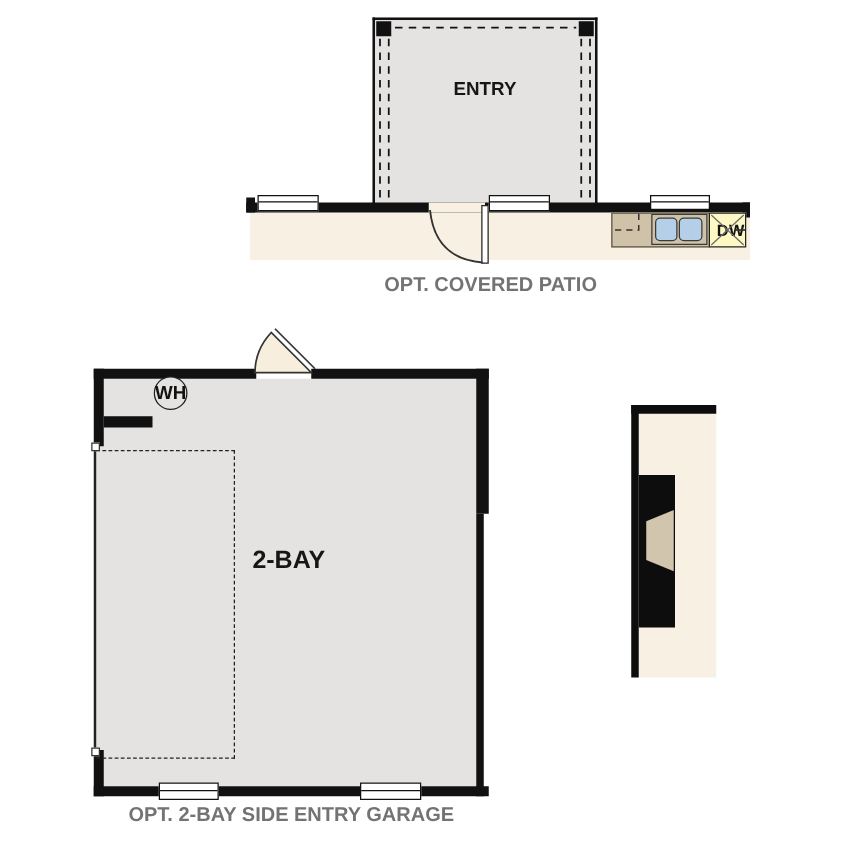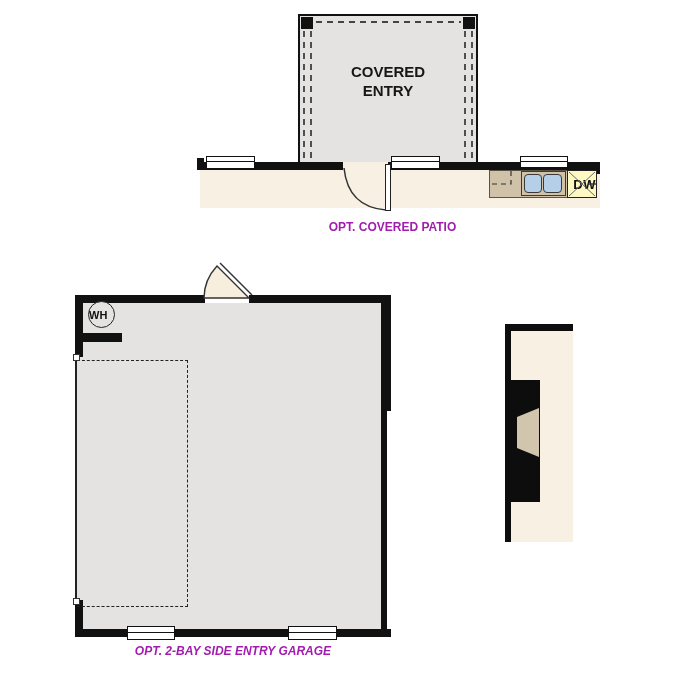--- a/index.html
+++ b/index.html
@@ -21,43 +21,42 @@
   .window{background:#fff;border:1px solid #111;z-index:3;}
   .window::after{content:"";position:absolute;left:0;right:0;top:40%;border-top:1px solid #111;}
   
   .door-leaf{background:#fff;border:1px solid #222;z-index:3;}
   .counter{background:#cfc2a9;border:1px solid #5a5244;box-sizing:border-box;z-index:3;}
   .sink{background:#cfc2a9;border:1.5px solid #3a3a3a;box-sizing:border-box;z-index:4;}
   .basin{background:#b5cfe9;border:1.5px solid #3a3a3a;border-radius:4px;box-sizing:border-box;z-index:5;}
   .dw{background:#fef9c3;border:1.5px solid #222;box-sizing:border-box;z-index:3;
     display:flex;align-items:center;justify-content:flex-end;font-size:13px;font-weight:bold;letter-spacing:0.5px;}
   .wh{border:1.5px solid #222;border-radius:50%;background:#e4e3e1;box-sizing:border-box;z-index:4;
-    display:flex;align-items:center;justify-content:flex-start;font-size:11px;font-weight:600;}
+    display:flex;align-items:center;justify-content:flex-end;font-size:15px;font-weight:600;margin-left:35px;}
   .marker{background:#fff;border:1px solid #333;z-index:4;}
   .dashed-bay{border-top:1.5px dashed #222;border-right:1.5px dashed #222;border-bottom:1.5px dashed #222;z-index:3;}
   
   .fp-wall{background:#f8f1e3;z-index:1;}
   .fp-black{background:#0d0d0d;z-index:2;}
   
   .room-label{z-index:6;text-align:center;font-weight:bold;color:#161616;}
-  .section-label{z-index:6;text-align:center;font-weight:bold;font-size:12px;color:#a21caf;white-space:nowrap;}
+  .section-label{z-index:6;text-align:center;font-weight:bold;font-size:16px;color:#737373;white-space:nowrap;}
   .lines-overlay{left:0;top:0;z-index:4;pointer-events:none;}
   .line1{display:block;}
 </style>
 </head>
 <body>
 
 <div class="canvas">
 
   <div class="abs patio"></div>
   <div class="abs post" style="left:301px;top:17px;"></div>
   <div class="abs post" style="left:463px;top:17px;"></div>
 
   <div class="abs room-label" style="left:328px;top:62px;width:120px;font-size:15px;line-height:19px;">
-    <span class="line1">COVERED</span>
     <span class="line1">ENTRY</span>
   </div>
 
   <div class="abs floor" style="left:200px;top:170px;width:400px;height:38px;"></div>
   <div class="abs wall" style="left:197px;top:158px;width:7px;height:12px;"></div>
   <div class="abs wall" style="left:197px;top:162px;width:403px;height:8px;"></div>
   <div class="abs wall" style="left:594px;top:162px;width:6px;height:12px;"></div>
 
   <div class="abs floor" style="left:343px;top:162px;width:45px;height:8px;z-index:3;"></div>
   <div class="abs door-leaf" style="left:385px;top:164px;width:4px;height:45px;"></div>
@@ -93,23 +92,24 @@
   <div class="abs wall" style="left:83px;top:333px;width:39px;height:9px;"></div>
 
   <div class="abs dashed-bay" style="left:77px;top:360px;width:110px;height:245px;"></div>
   <div class="abs marker" style="left:73px;top:354px;width:5px;height:5px;"></div>
   <div class="abs marker" style="left:73px;top:598px;width:5px;height:5px;"></div>
 
   <div class="abs window" style="left:127px;top:626px;width:46px;height:12px;"></div>
   <div class="abs window" style="left:288px;top:626px;width:47px;height:12px;"></div>
 
   <div class="abs room-label" style="left:161px;top:437px;width:140px;font-size:20px;line-height:22px;">
+    <span class="line1">2-BAY</span>
   </div>
 
-  <div class="abs section-label" style="left:28px;top:644px;width:410px;font-style:italic;">OPT. 2-BAY SIDE ENTRY GARAGE</div>
+  <div class="abs section-label" style="left:28px;top:644px;width:410px;">OPT. 2-BAY SIDE ENTRY GARAGE</div>
 
   <div class="abs fp-wall" style="left:511px;top:331px;width:62px;height:211px;"></div>
   <div class="abs fp-black" style="left:505px;top:324px;width:68px;height:7px;"></div>
   <div class="abs fp-black" style="left:505px;top:324px;width:6px;height:218px;"></div>
   <div class="abs fp-black" style="left:511px;top:380px;width:29px;height:122px;"></div>
 
 
   <svg class="abs lines-overlay" width="687" height="687" viewBox="0 0 687 687">
 
     <g stroke="#111" stroke-width="1.4" stroke-dasharray="6 5" fill="none">

